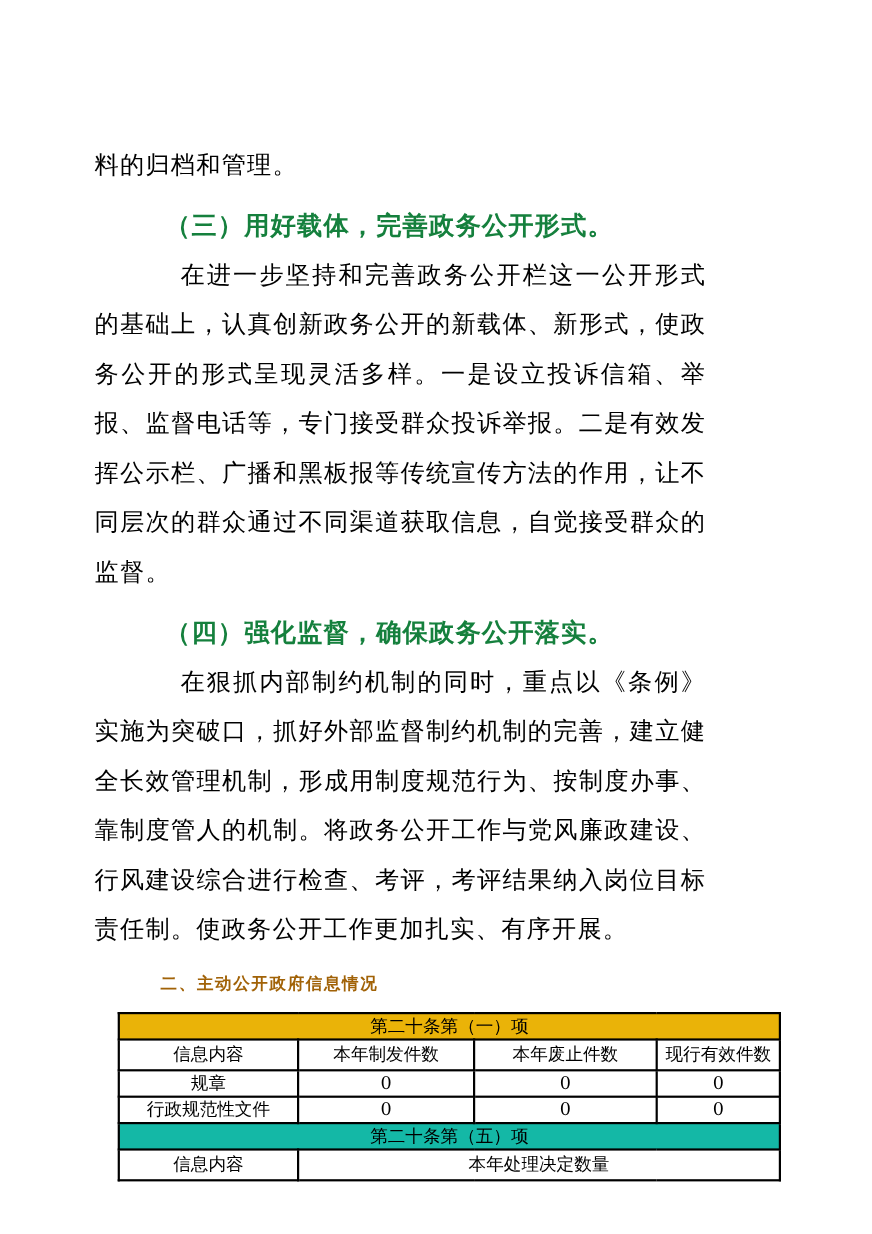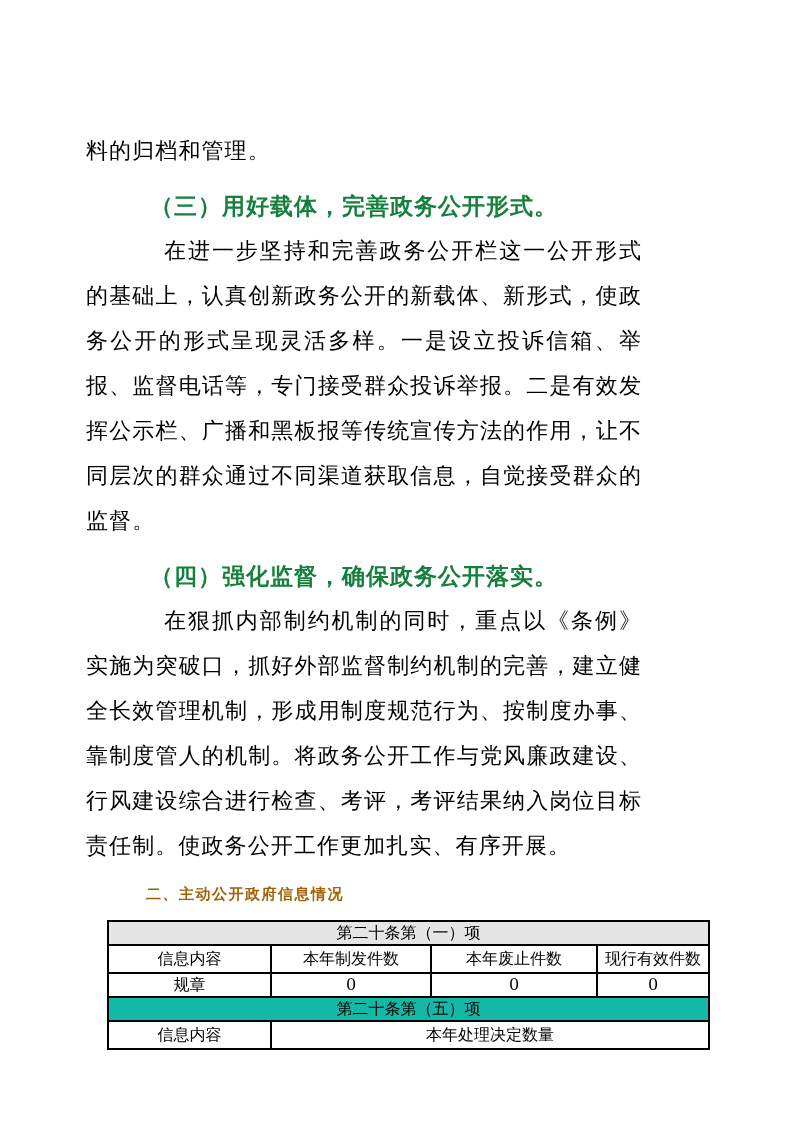--- a/index.html
+++ b/index.html
@@ -86,30 +86,36 @@
 
     <table class="info-table">
       <colgroup>
         <col style="width:163px">
         <col style="width:160px">
         <col style="width:166px">
         <col style="width:112px">
       </colgroup>
       <tbody>
         <tr>
-          <td class="band" colspan="4" style="background: #e5e5e5;">第二十条第（一）项</td>
+          <td class="band" colspan="4" style="background: #eab308;">第二十条第（一）项</td>
         </tr>
         <tr class="hdr">
           <td>信息内容</td>
           <td>本年制发件数</td>
           <td>本年废止件数</td>
           <td>现行有效件数</td>
         </tr>
         <tr class="data">
           <td class="lbl">规章</td>
+          <td>0</td>
+          <td>0</td>
+          <td class="num-sans">0</td>
+        </tr>
+        <tr class="data">
+          <td class="lbl">行政规范性文件</td>
           <td>0</td>
           <td>0</td>
           <td class="num-sans">0</td>
         </tr>
         <tr>
           <td class="band" colspan="4" style="background: #14b8a6;">第二十条第（五）项</td>
         </tr>
         <tr class="hdr">
           <td>信息内容</td>
           <td colspan="3">本年处理决定数量</td>

